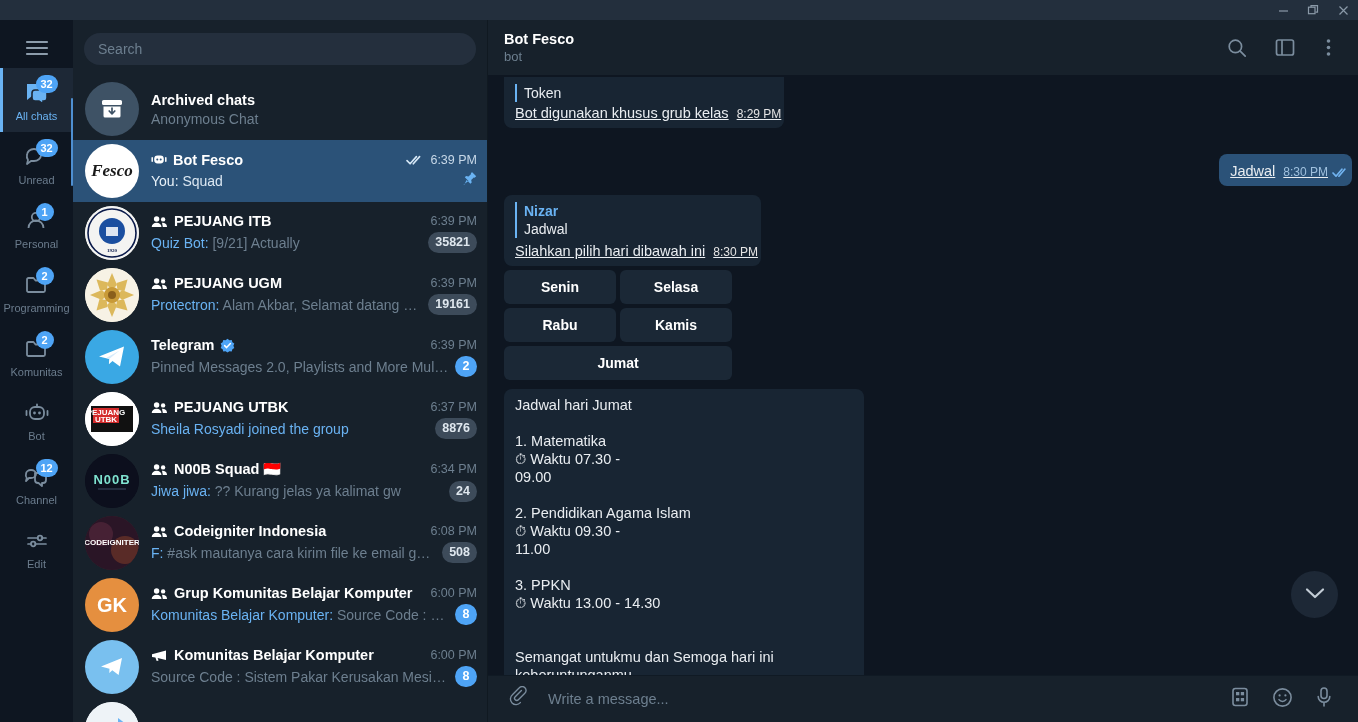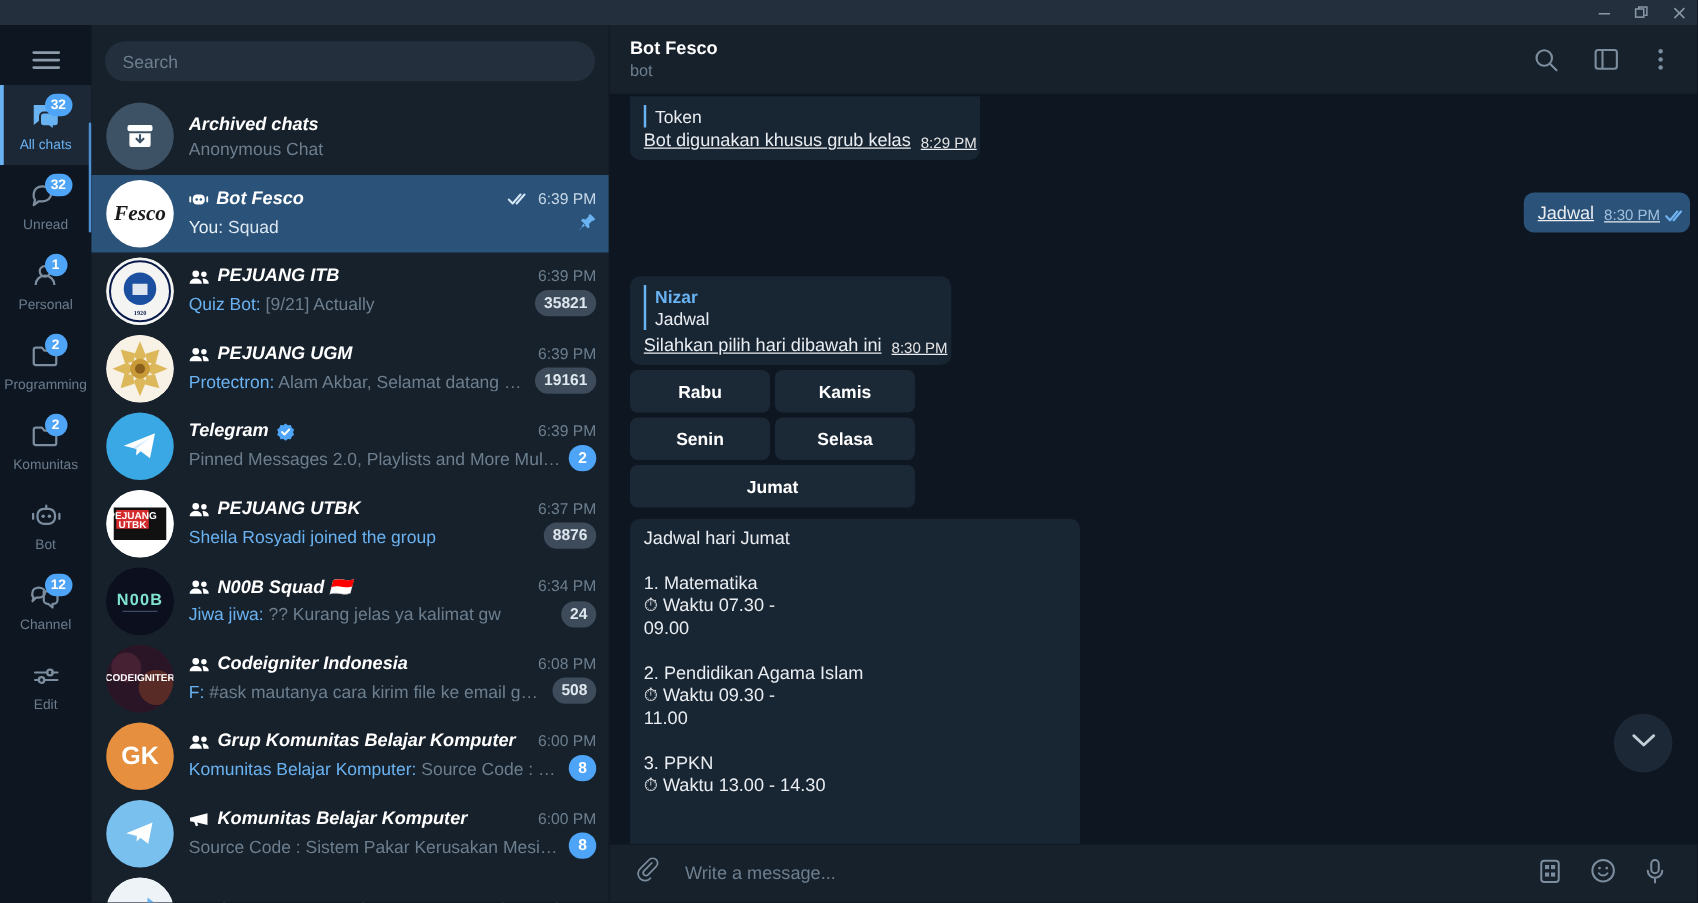--- a/index.html
+++ b/index.html
@@ -81,21 +81,21 @@
   .row.selected { background: #2b5278; }
   .avatar {
     width: 54px; height: 54px; border-radius: 50%; flex: 0 0 54px;
     display: flex; align-items: center; justify-content: center;
     overflow: hidden; position: relative; font-size: 20px; font-weight: bold; color: #fff;
   }
   .row-main { flex: 1 1 auto; min-width: 0; display: flex; flex-direction: column; gap: 3px; }
   .row-top { display: flex; align-items: center; gap: 6px; }
   .row-name {
     color: #fff; font-size: 14.5px; font-weight: bold; white-space: nowrap;
-    overflow: hidden; text-overflow: ellipsis; flex: 1 1 auto; min-width: 0; font-style: italic;
+    overflow: hidden; text-overflow: ellipsis; flex: 1 1 auto; min-width: 0;
   }
   .row-time { color: #6d7f8f; font-size: 12.5px; flex: 0 0 auto; white-space: nowrap; }
   .row.selected .row-time { color: #c7d8e8; }
   .row-sub { display: flex; align-items: center; gap: 6px; }
   .row-text {
     flex: 1 1 auto; min-width: 0; font-size: 14px; color: #6d7f8f;
     white-space: nowrap; overflow: hidden; text-overflow: ellipsis;
   }
   .row.selected .row-text { color: #dbe7f2; }
   .sender { color: #6ab3f3; }
@@ -661,43 +661,43 @@
                 <span class="checks">
                   <svg width="17" height="11" viewBox="0 0 17 11">
                       <path d="M1 6l3 3.2L9.9 2.2M6.9 9.2L12.8 2.2" stroke="currentColor" stroke-width="1.7" fill="none" stroke-linecap="round" stroke-linejoin="round"></path>
                     </svg>
                 </span>
               </span>
             </div>
           </div>
         </div>
 
-        <div class="msg-row" style="margin-top:35px;">
+        <div class="msg-row" style="margin-top:9px;">
           <div class="bubble" style="min-width:257px;">
             <div class="reply">
               <span class="reply-name">Nizar</span>
               <span class="reply-text">Jadwal</span>
             </div>
             <div class="msg-inline">
               <span class="msg-text">Silahkan pilih hari dibawah ini</span>
               <span class="meta">
                 <span>8:30 PM</span>
               </span>
             </div>
           </div>
         </div>
 
         <div class="kb">
           <div class="kb-row">
+            <div class="kb-btn">Senin</div>
+            <div class="kb-btn">Selasa</div>
+          </div>
+          <div class="kb-row">
             <div class="kb-btn">Rabu</div>
             <div class="kb-btn">Kamis</div>
-          </div>
-          <div class="kb-row">
-            <div class="kb-btn">Senin</div>
-            <div class="kb-btn">Selasa</div>
           </div>
           <div class="kb-row">
             <div class="kb-btn">Jumat</div>
           </div>
         </div>
 
         <div class="msg-row" style="margin-top:9px;">
           <div class="bubble" style="width:360px;padding-bottom:2px;">
             <div class="msg-text" style="line-height:18px;font-size:14.5px;">Jadwal hari Jumat
 

